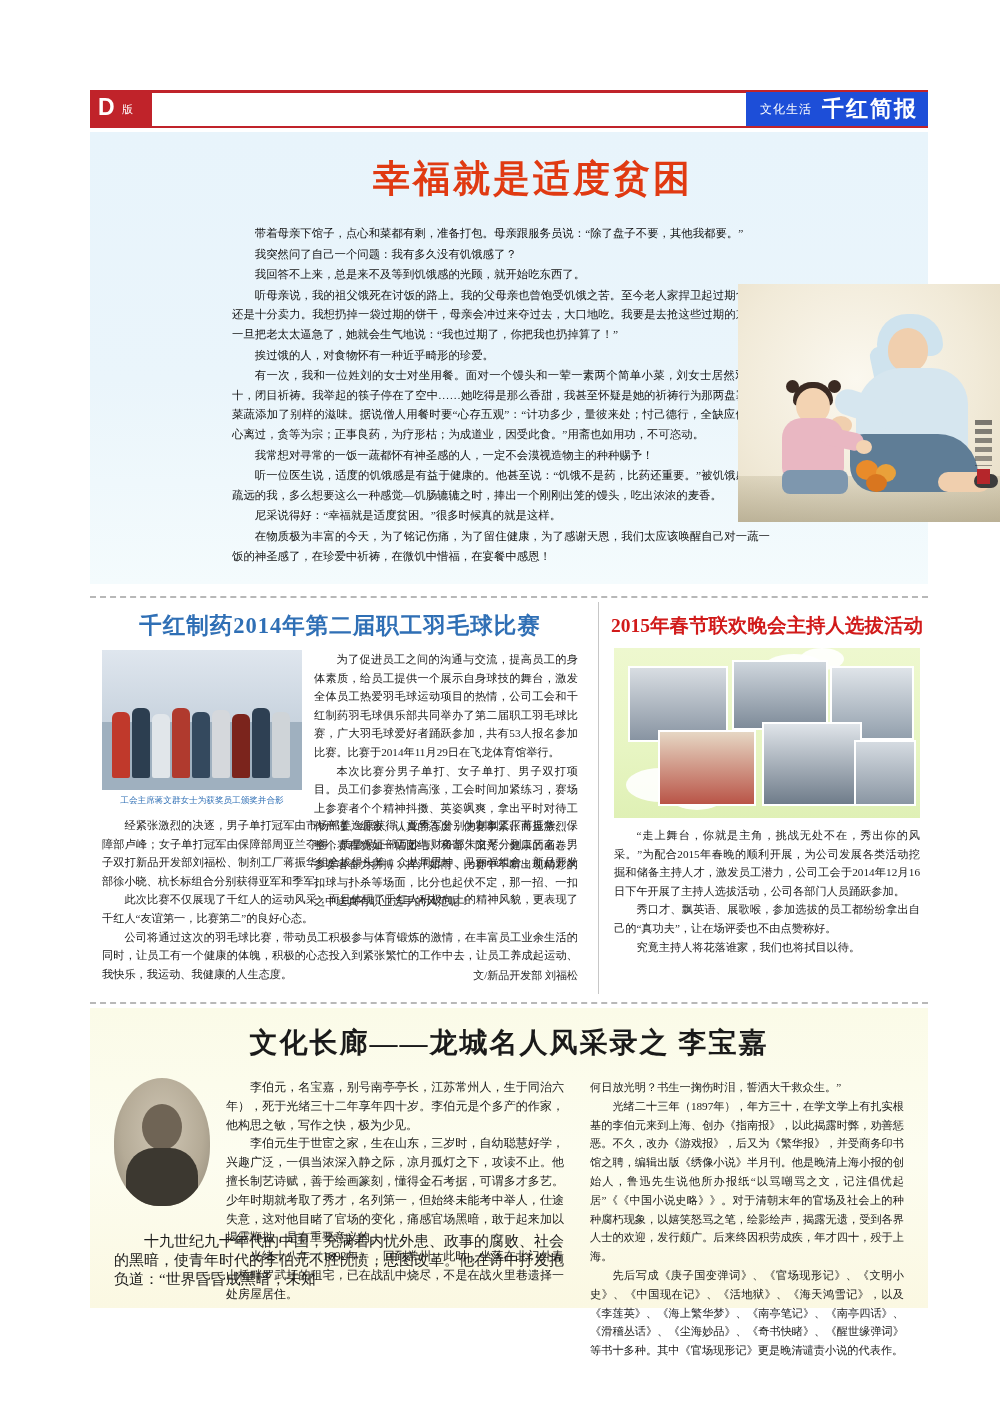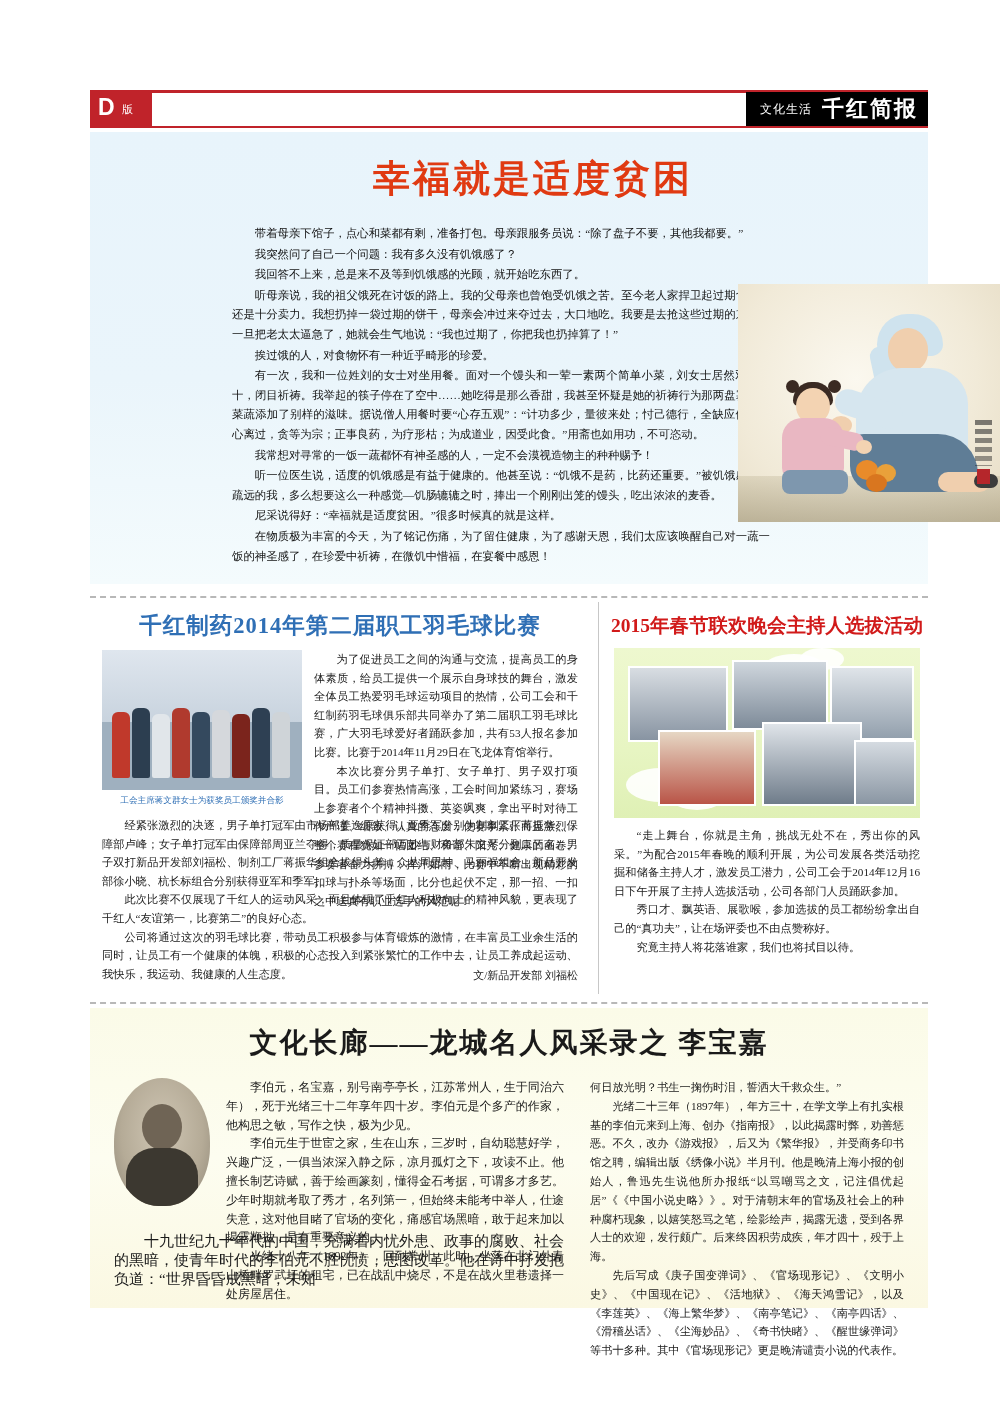--- a/index.html
+++ b/index.html
@@ -7,21 +7,21 @@
   .page{position:absolute;left:0;top:0;width:1008px;height:1403px;background:#fff;}
 
   
   .masthead{position:absolute;left:90px;top:90px;width:838px;height:38px;}
   .mast-rule{position:absolute;left:0;top:0;width:838px;height:3px;background:#c0232a;}
   .mast-rule2{position:absolute;left:0;top:36px;width:838px;height:2px;background:#c0232a;}
   .dban{position:absolute;left:0;top:2px;width:62px;height:34px;background:#c0232a;color:#fff;
         font-family:"Liberation Sans",sans-serif;}
   .dban .d{position:absolute;left:8px;top:3px;font-size:23px;font-weight:bold;line-height:24px;}
   .dban .ban{position:absolute;left:32px;top:11px;font-size:11px;line-height:12px;}
-  .mast-right{position:absolute;right:0;top:2px;height:34px;background:#000000;color:#fff;padding:0 10px 0 14px;
+  .mast-right{position:absolute;right:0;top:2px;height:34px;background:#1d4ed8;color:#fff;padding:0 10px 0 14px;
               display:flex;align-items:center;gap:10px;}
   .mast-right .small{font-size:12px;letter-spacing:1px;}
   .mast-right .big{font-size:22px;font-weight:bold;letter-spacing:2px;font-family:"Liberation Serif",serif;}
 
   
   .art1{position:absolute;left:90px;top:132px;width:838px;height:452px;
         background:linear-gradient(180deg,#e8f4fb 0%,#eaf5fb 55%,#f4fbfd 100%);}
   .art1 h1{margin:0;position:absolute;left:0;top:22px;width:838px;text-align:center;
            font-size:37px;font-weight:bold;color:#e03a12;letter-spacing:3px;
            font-family:"Liberation Serif","DejaVu Serif",serif;padding-left:24px;}

